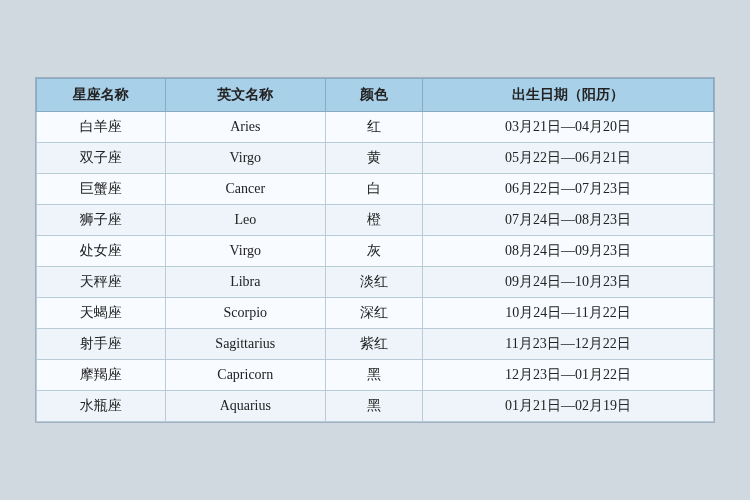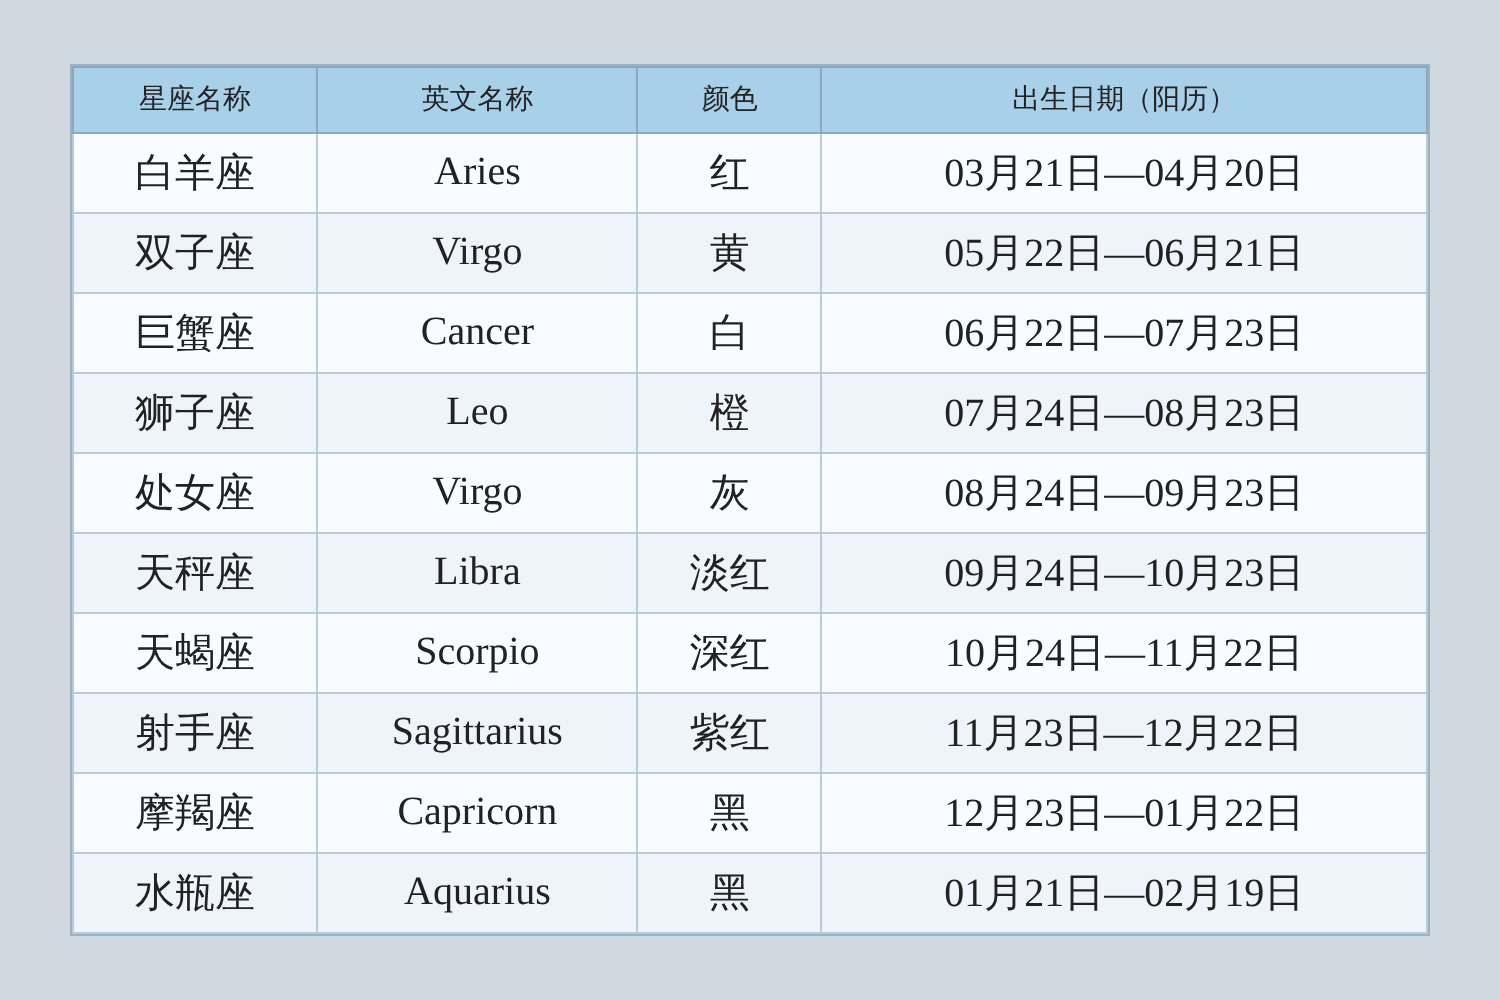--- a/index.html
+++ b/index.html
@@ -26,36 +26,36 @@
       width: 100%;
       border-collapse: collapse;
     }
     thead tr {
       background-color: #a8d0e8;
     }
     thead th {
       border: 1px solid #88aac0;
       padding: 7px 4px;
       text-align: center;
-      font-weight: normal;
+      font-weight: bold;
       color: #222;
       font-size: 14px;
     }
     tbody tr {
       background-color: #f8fbff;
     }
     tbody tr:nth-child(even) {
       background-color: #eef4fa;
     }
     tbody td {
       border: 1px solid #b8ccd8;
       padding: 6px 10px;
       text-align: center;
       color: #222;
-      font-size: 20px;
+      font-size: 14px;
     }
     tbody td:first-child {
       font-weight: normal;
     }
   </style>
 </head>
 <body>
 
 <div class="table-container">
   <table>

